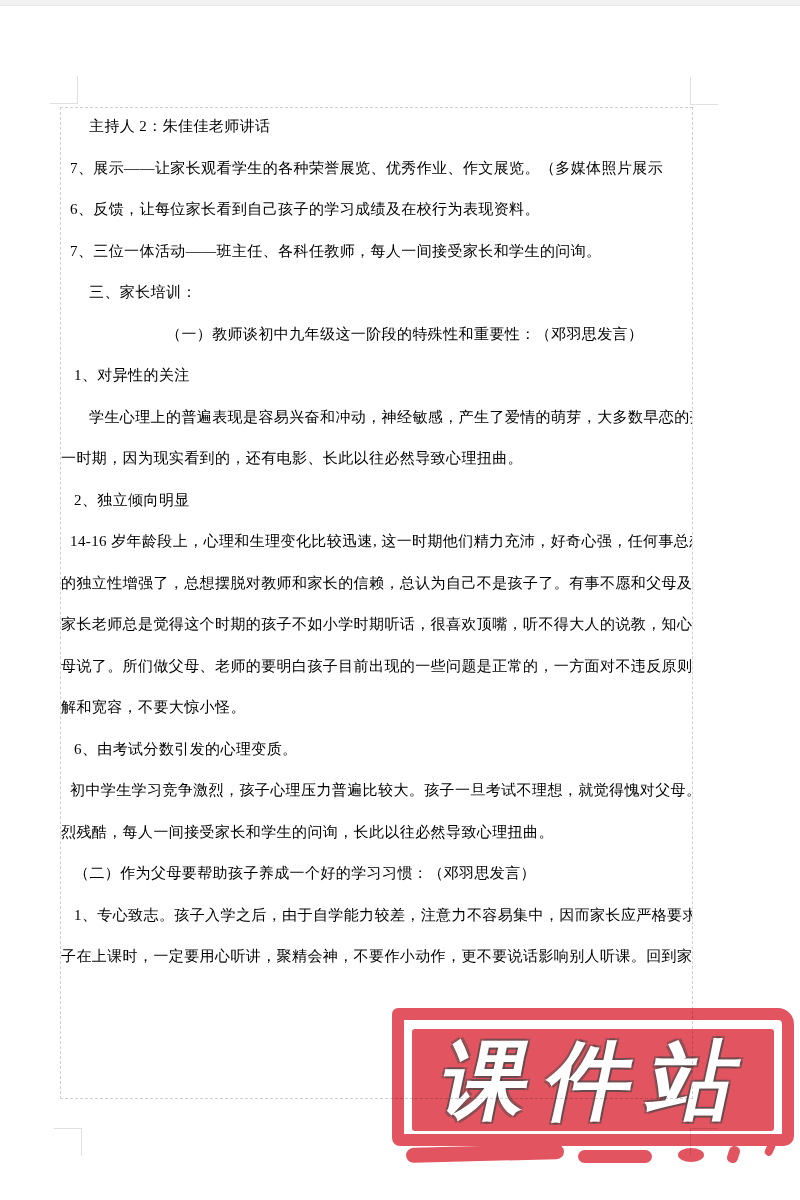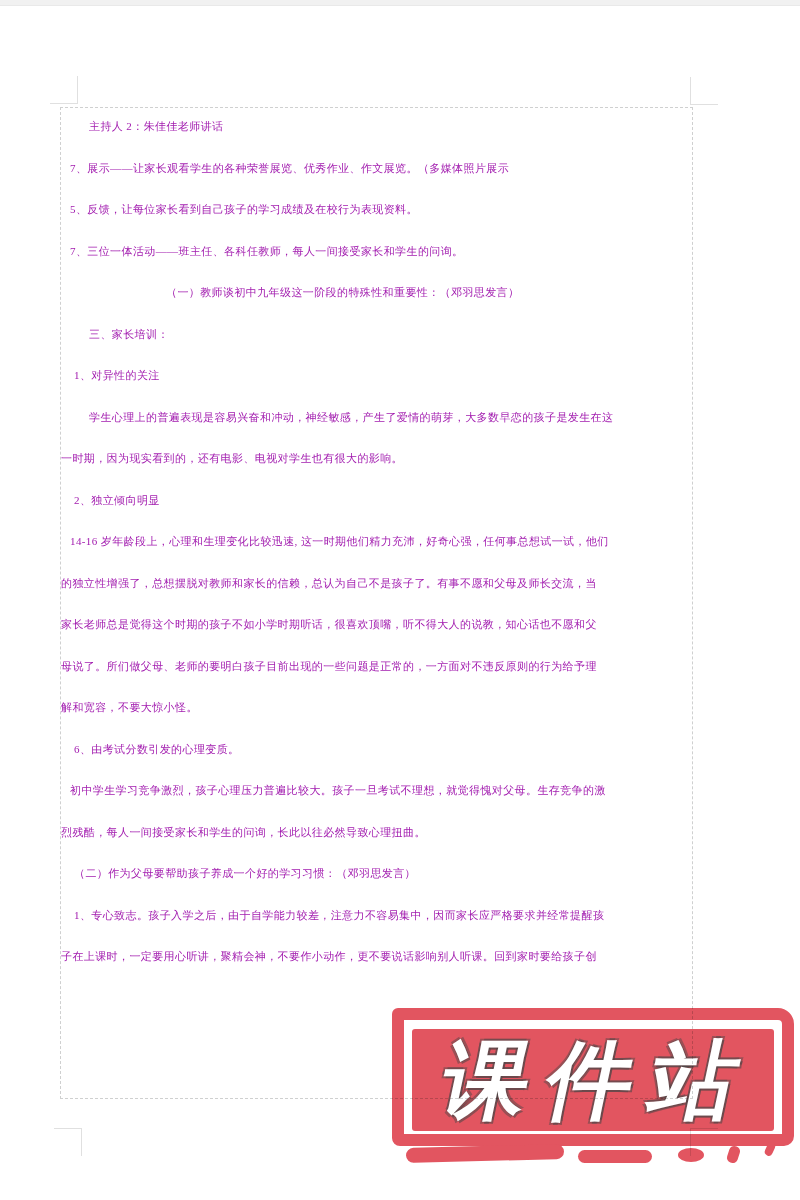--- a/index.html
+++ b/index.html
@@ -26,22 +26,22 @@
 
   
   .text-boundary {
     position: absolute; left: 60px; top: 107px;
     width: 633px; height: 992px;
     border: 1px dashed #cfd0d0;
   }
 
   .doc-body {
     position: absolute; left: 61px; top: 106px; width: 631px;
-    color: #a21caf;
-    font-size: 11px;
+    color: #000000;
+    font-size: 15px;
     letter-spacing: 0.4px;
   }
   .doc-line {
     height: 41.5px; line-height: 41.5px;
     white-space: nowrap; overflow: hidden;
   }
   .indent-none   { padding-left: 0; }
   .indent-item   { padding-left: 9px; }
   .indent-item2  { padding-left: 13px; font-family: Liberation Serif, serif; }
   .indent-para   { padding-left: 28px; }
@@ -97,27 +97,27 @@
   <div class="crop tl"></div>
   <div class="crop tr"></div>
   <div class="crop bl"></div>
   <div class="crop br"></div>
 
   <div class="text-boundary"></div>
 
   <div class="doc-body" id="doc-body">
       <div class="doc-line indent-para">主持人 2：朱佳佳老师讲话</div>
       <div class="doc-line indent-item">7、展示——让家长观看学生的各种荣誉展览、优秀作业、作文展览。（多媒体照片展示</div>
-      <div class="doc-line indent-item">5、反馈，让每位家长看到自己孩子的学习成绩及在校行为表现资料。</div>
+      <div class="doc-line indent-item">6、反馈，让每位家长看到自己孩子的学习成绩及在校行为表现资料。</div>
       <div class="doc-line indent-item">7、三位一体活动——班主任、各科任教师，每人一间接受家长和学生的问询。</div>
+      <div class="doc-line indent-para">三、家长培训：</div>
       <div class="doc-line indent-center">（一）教师谈初中九年级这一阶段的特殊性和重要性：（邓羽思发言）</div>
-      <div class="doc-line indent-para">三、家长培训：</div>
       <div class="doc-line indent-item2">1、对异性的关注</div>
       <div class="doc-line indent-para">学生心理上的普遍表现是容易兴奋和冲动，神经敏感，产生了爱情的萌芽，大多数早恋的孩子是发生在这</div>
-      <div class="doc-line indent-none">一时期，因为现实看到的，还有电影、电视对学生也有很大的影响。</div>
+      <div class="doc-line indent-none">一时期，因为现实看到的，还有电影、长此以往必然导致心理扭曲。</div>
       <div class="doc-line indent-item2">2、独立倾向明显</div>
       <div class="doc-line indent-item">14-16 岁年龄段上，心理和生理变化比较迅速, 这一时期他们精力充沛，好奇心强，任何事总想试一试，他们</div>
       <div class="doc-line indent-none">的独立性增强了，总想摆脱对教师和家长的信赖，总认为自己不是孩子了。有事不愿和父母及师长交流，当</div>
       <div class="doc-line indent-none">家长老师总是觉得这个时期的孩子不如小学时期听话，很喜欢顶嘴，听不得大人的说教，知心话也不愿和父</div>
       <div class="doc-line indent-none">母说了。所们做父母、老师的要明白孩子目前出现的一些问题是正常的，一方面对不违反原则的行为给予理</div>
       <div class="doc-line indent-none">解和宽容，不要大惊小怪。</div>
       <div class="doc-line indent-item2">6、由考试分数引发的心理变质。</div>
       <div class="doc-line indent-item">初中学生学习竞争激烈，孩子心理压力普遍比较大。孩子一旦考试不理想，就觉得愧对父母。生存竞争的激</div>
       <div class="doc-line indent-none">烈残酷，每人一间接受家长和学生的问询，长此以往必然导致心理扭曲。</div>
       <div class="doc-line indent-item2">（二）作为父母要帮助孩子养成一个好的学习习惯：（邓羽思发言）</div>

